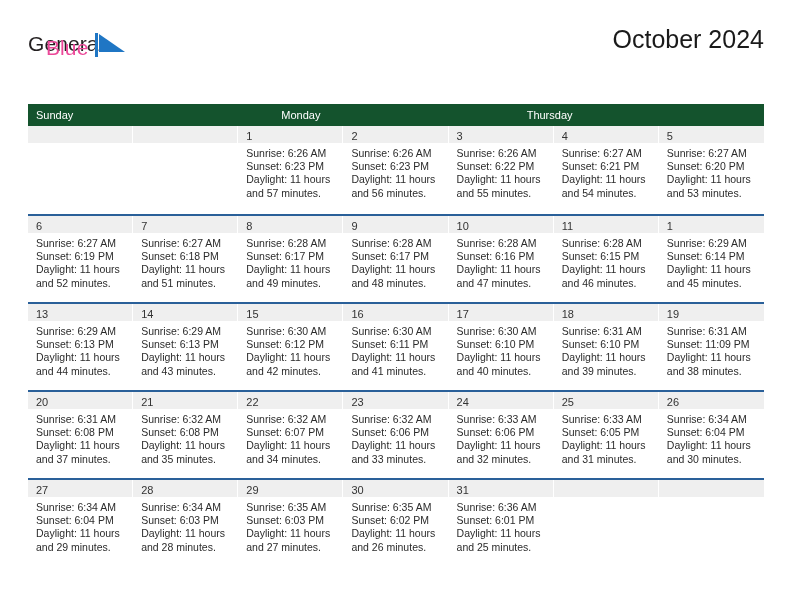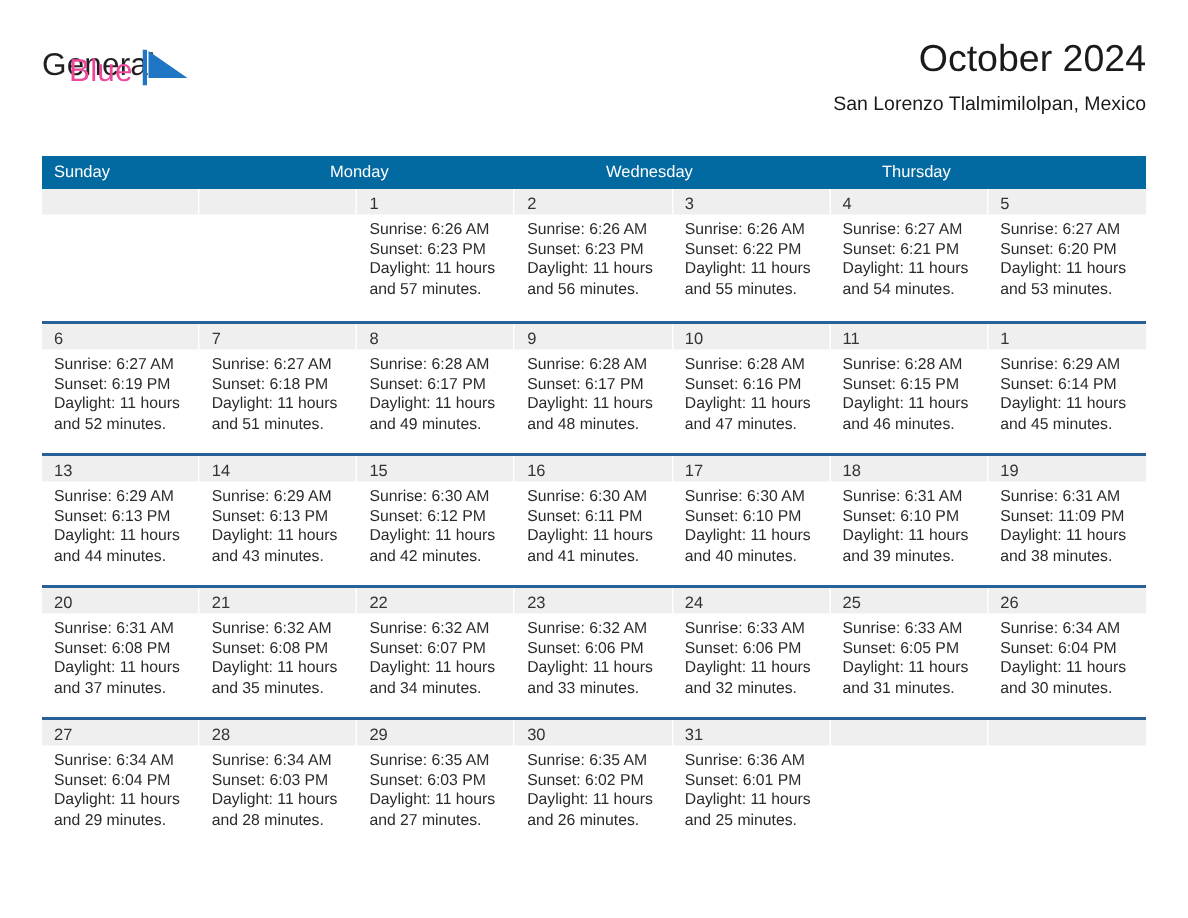--- a/index.html
+++ b/index.html
@@ -88,21 +88,21 @@
 
   
   .cal {
     position: absolute;
     left: 28px;
     top: 104px;
     width: 736px;
   }
   .dow-row {
     display: flex;
-    background: #0369a1;
+    background: #14532d;
     height: 22px;
   }
   .dow {
     flex: 1 1 0;
     font-size: 11px;
     color: #ffffff;
     line-height: 22px;
     padding-left: 8px;
     box-sizing: border-box;
     white-space: nowrap;
@@ -159,31 +159,29 @@
         <svg width="36" height="24" viewBox="0 0 36 24">
           <rect x="0" y="0" width="3" height="24" fill="#1f76c4"></rect>
           <path d="M4 1 L30 19 L4 19 Z" fill="#1f76c4"></path>
         </svg>
       </div>
       <div class="brand-blue">Blue</div>
     </div>
 
     <div class="title-wrap">
       <div class="cal-title">October 2024</div>
-      <div class="cal-sub">San Lorenzo Tlalmimilolpan, Mexico</div>
     </div>
 
   </div>
 
   <div class="cal">
 
     <div class="dow-row">
       <div class="dow">Sunday</div>
       <div class="dow">Monday</div>
-      <div class="dow">Wednesday</div>
       <div class="dow">Thursday</div>
     </div>
 
     <div class="week first">
       <div class="cell">
         <div class="daynum-strip"><span class="daynum"></span></div>
         <div class="cell-body">
           <div class="line"></div>
           <div class="line"></div>
           <div class="line"></div>

